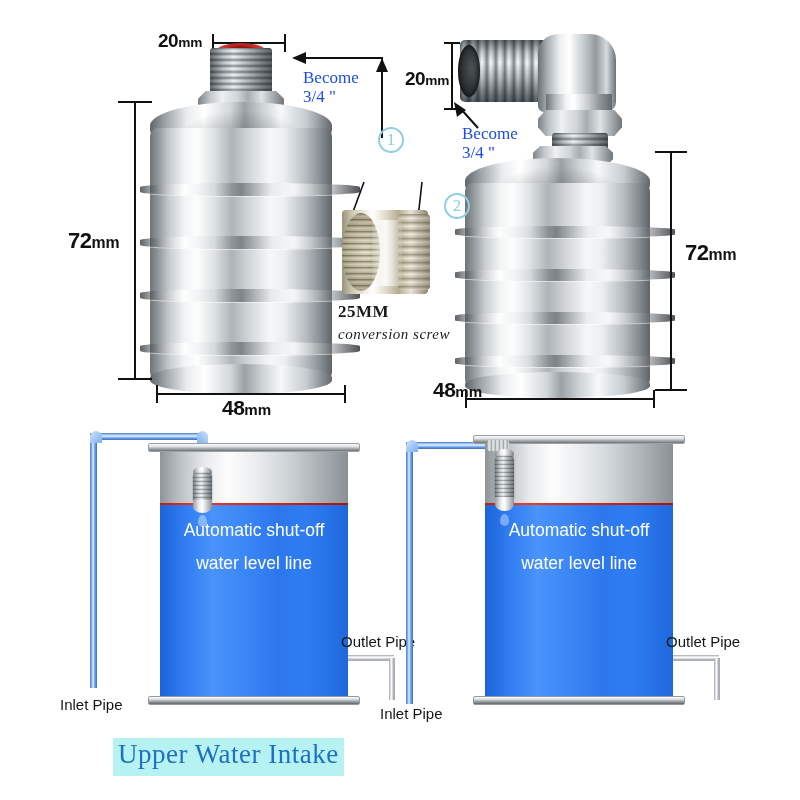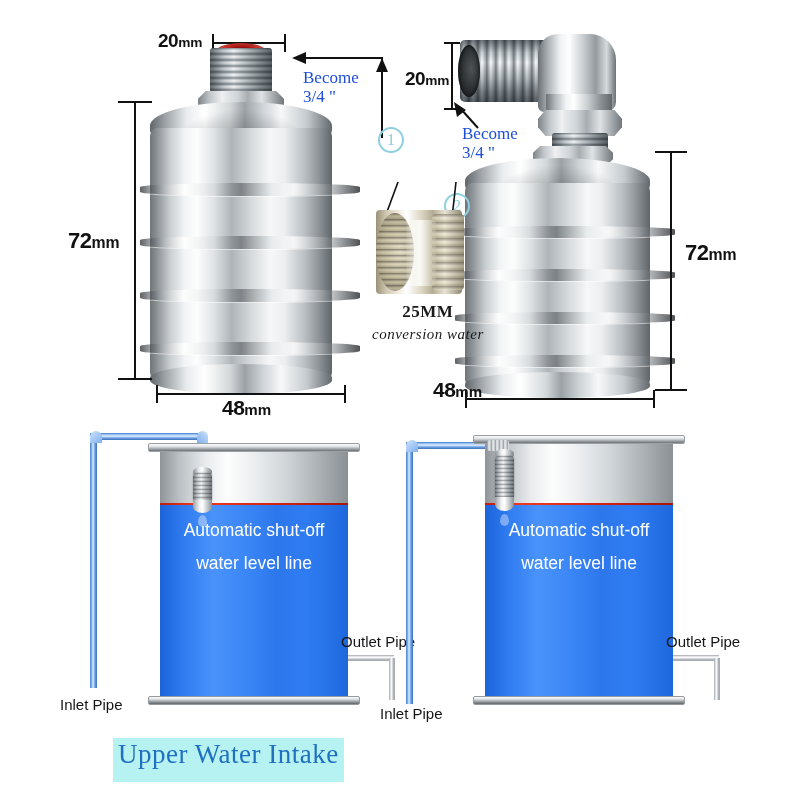--- a/index.html
+++ b/index.html
@@ -49,21 +49,21 @@
     font-size:17.5px;
     white-space:nowrap;
     text-align:center;
   }
   .caption{
     font-family:"Liberation Serif", serif;
     font-size:27px;
     color:#1f70c1;
     background:#b6f2f2;
     white-space:nowrap;
-    padding:1px 5px 12px 5px;
+    padding:1px 5px 6px 5px;
     letter-spacing:0.5px;
   }
   .circnum{
     width:26px;height:26px;border-radius:50%;
     border:2px solid #8ecfe0;
     color:#8ecfe0;
     font-family:"Liberation Serif", serif;
     font-size:17px;
     display:flex;align-items:center;justify-content:center;
     box-sizing:border-box;
@@ -358,21 +358,21 @@
     <div class="abs notetext" style="left:62px;top:124px;">
       <div>Become</div>
       <div>3/4 "</div>
     </div>
   </div>
 
   <div class="abs circnum" style="left:444px;top:193px;">
     <span>2</span>
   </div>
 
-  <div class="abs" style="left:348px;top:180px;width:200px;height:170px;text-align:center;">
+  <div class="abs" style="left:314px;top:180px;width:200px;height:170px;">
 
     <svg class="abs" style="left:0;top:0;width:200px;height:80px;">
       <path d="M50 2 L36 40" fill="none" stroke="#111" stroke-width="1.6"></path>
       <path d="M108 2 L104 38" fill="none" stroke="#111" stroke-width="1.6"></path>
     </svg>
 
     <div class="convnut" style="left:28px;top:30px;width:86px;height:84px;"></div>
 
     <div class="abs" style="left:28px;top:33px;width:38px;height:78px;border-radius:50%;
                 background:
@@ -385,21 +385,21 @@
                   repeating-linear-gradient(180deg, rgba(90,85,68,.55) 0px, rgba(255,255,250,.95) 4px, rgba(176,169,146,.6) 8px),
                   linear-gradient(90deg,#cdc6b0,#f3f0e4 40%,#aea693 100%);
                 background-blend-mode:multiply,normal;"></div>
 
     <div class="abs" style="left:58px;top:40px;width:30px;height:66px;
                 background:linear-gradient(90deg,rgba(255,255,255,.1),rgba(255,255,252,.85) 45%,rgba(200,193,172,.35));
                 border-radius:3px;"></div>
 
     <div class="abs screwcap" style="left:24px;top:122px;">
       <div style="font-size:17px;font-weight:bold;">25MM</div>
-      <div style="margin-top:4px;font-style:italic;">conversion water</div>
+      <div style="margin-top:4px;font-style:italic;">conversion screw</div>
     </div>
   </div>
 
   <div class="abs tank" style="left:60px;top:415px;width:340px;height:305px;">
 
     <div class="bpipe bpipeV" style="left:30px;top:18px;width:7px;height:255px;"></div>
     <div class="bpipe bpipeH" style="left:33px;top:18px;width:113px;height:7px;"></div>
     <div class="bpipe bpipeV" style="left:139px;top:21px;width:7px;height:70px;"></div>
     <div class="abs" style="left:30px;top:16px;width:12px;height:12px;border-radius:6px 6px 0 0;
                 background:linear-gradient(135deg,#cfe2fa,#7fb0ef);"></div>

